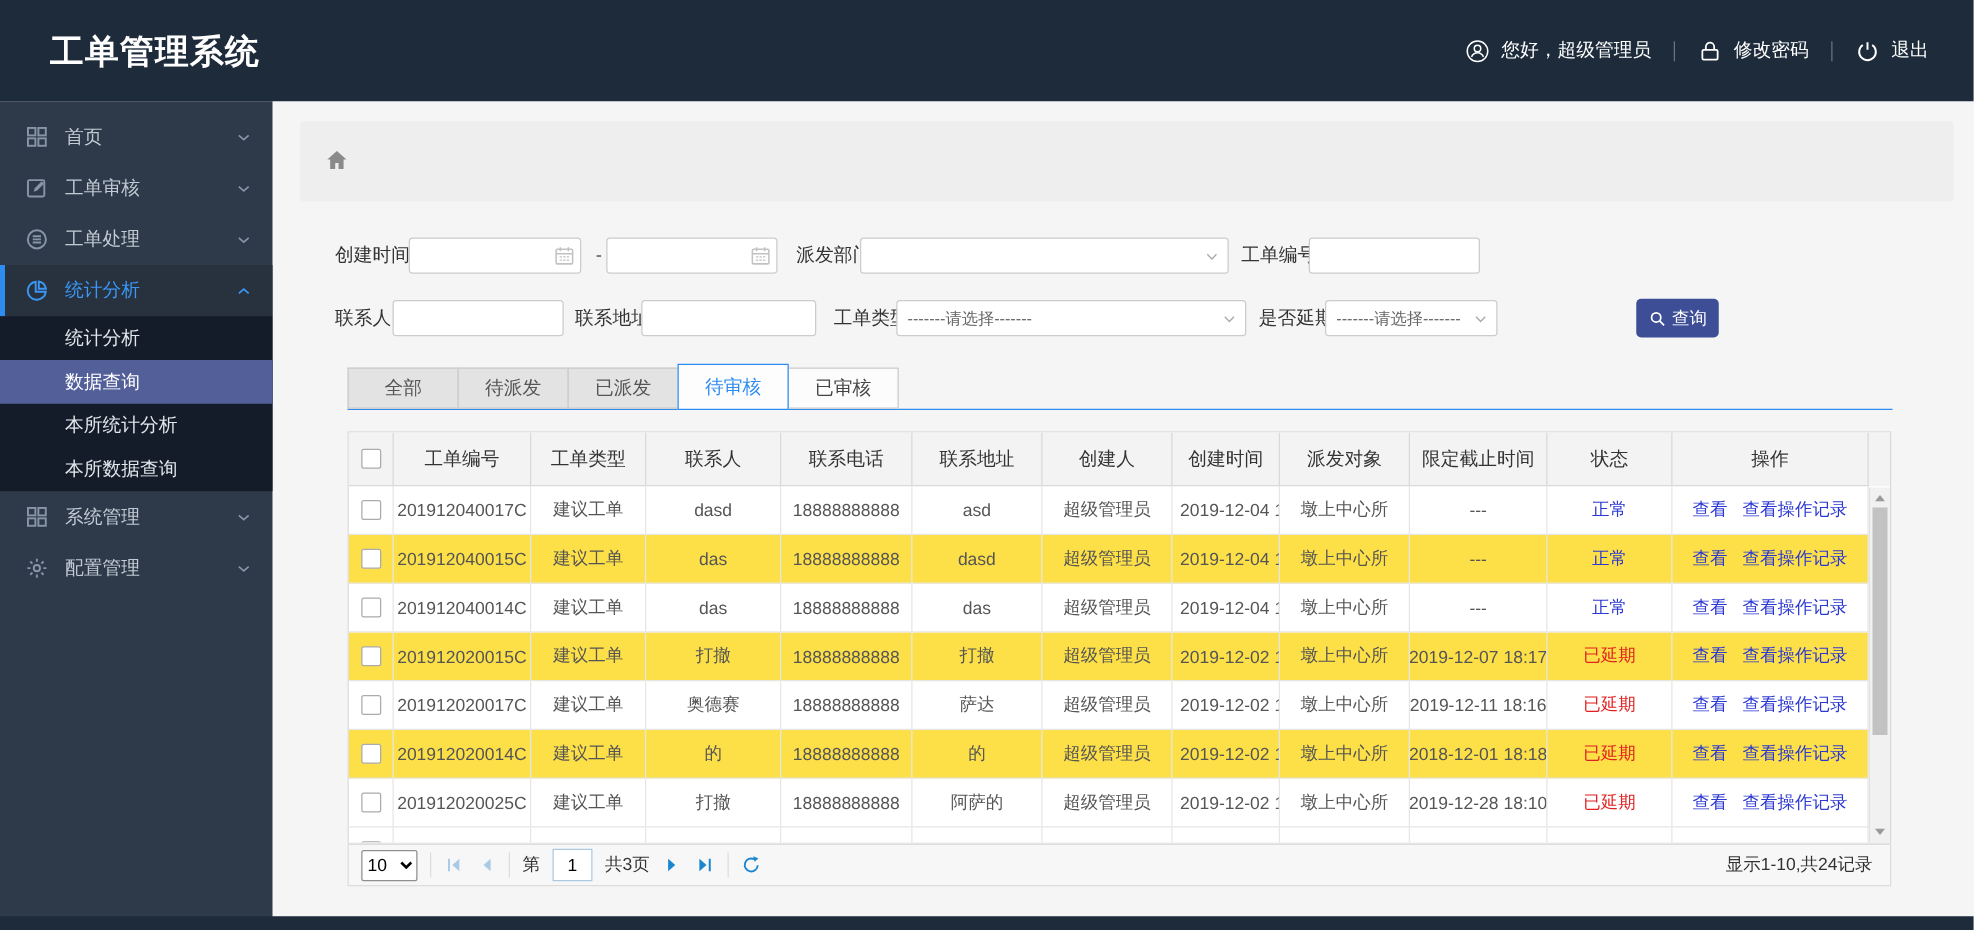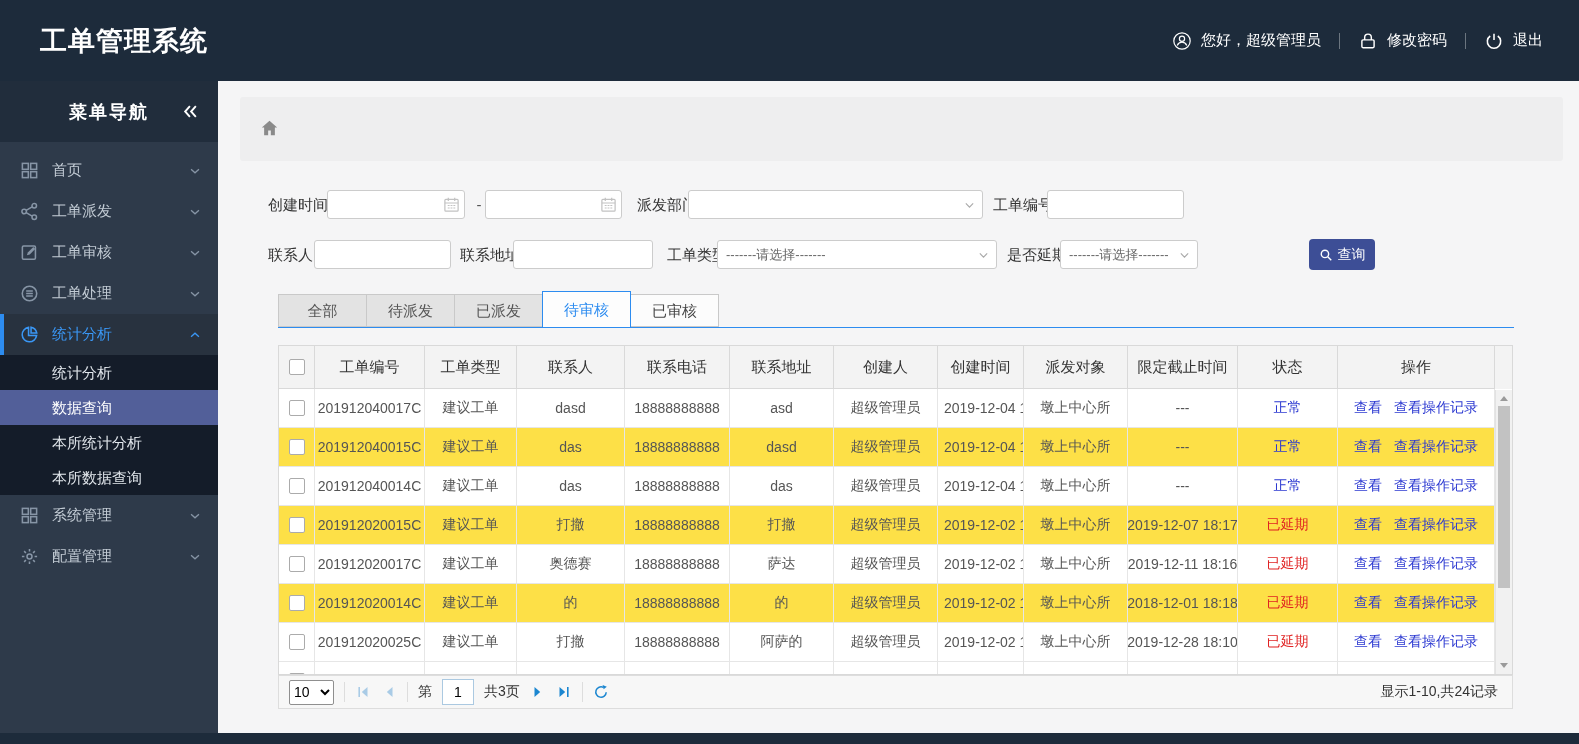--- a/index.html
+++ b/index.html
@@ -141,59 +141,33 @@
               <path d="M5.6 4.5a6 6 0 1 0 6.8 0"></path>
             </g>
           </svg>
       </span>
       <span>退出</span>
     </div>
   </div>
 </div>
 
 <div class="sidebar">
-  <div class="sidebar-header">
-    <span class="sidebar-title">菜单导航</span>
-    <span class="collapse-icon">
-      <svg viewBox="0 0 16 16">
-          <path d="M7.5 3.5L3.5 8l4 4.5M12.5 3.5L8.5 8l4 4.5" fill="none" stroke="#fff" stroke-width="1.6"></path>
-        </svg>
-    </span>
-  </div>
   <div class="menu">
       <div class="menu-item">
         <span class="mi-icon">
           <svg viewBox="0 0 16 16">
             <g fill="none" stroke="currentColor" stroke-width="1.3">
               <rect x="2" y="2" width="5" height="5"></rect>
               <rect x="9" y="2" width="5" height="5"></rect>
               <rect x="2" y="9" width="5" height="5"></rect>
               <rect x="9" y="9" width="5" height="5"></rect>
             </g>
           </svg>
         </span>
         <span class="mi-label">首页</span>
-        <span class="mi-chevron">
-          <svg viewBox="0 0 16 16">
-            <path d="M3.5 6l4.5 4 4.5-4" fill="none" stroke="currentColor" stroke-width="1.5"></path>
-          </svg>
-        </span>
-      </div>
-      <div class="menu-item">
-        <span class="mi-icon">
-          <svg viewBox="0 0 16 16">
-            <g fill="none" stroke="currentColor" stroke-width="1.3">
-              <circle cx="12" cy="3.2" r="1.9"></circle>
-              <circle cx="3.5" cy="8" r="1.9"></circle>
-              <circle cx="12" cy="12.8" r="1.9"></circle>
-              <path d="M5.2 7.1l5-3M5.2 8.9l5 3"></path>
-            </g>
-          </svg>
-        </span>
-        <span class="mi-label">工单派发</span>
         <span class="mi-chevron">
           <svg viewBox="0 0 16 16">
             <path d="M3.5 6l4.5 4 4.5-4" fill="none" stroke="currentColor" stroke-width="1.5"></path>
           </svg>
         </span>
       </div>
       <div class="menu-item">
         <span class="mi-icon">
           <svg viewBox="0 0 16 16">
             <g fill="none" stroke="currentColor" stroke-width="1.3">

